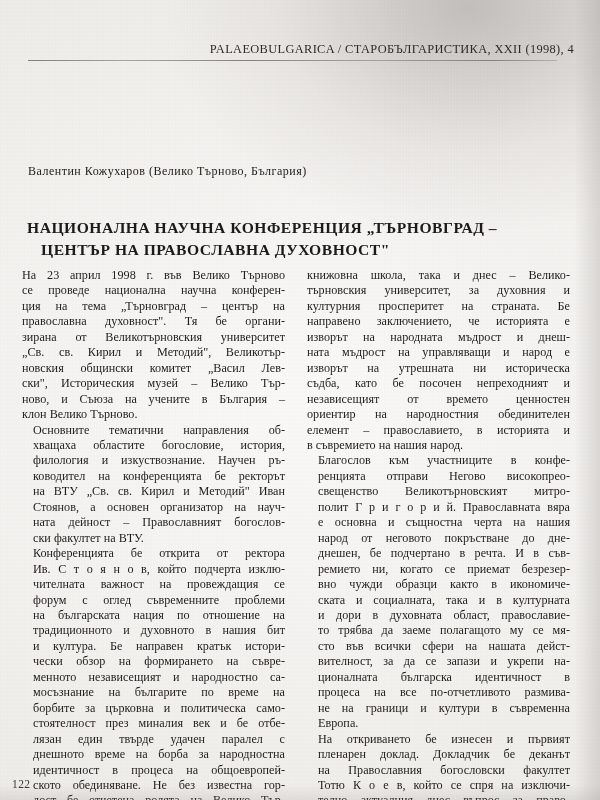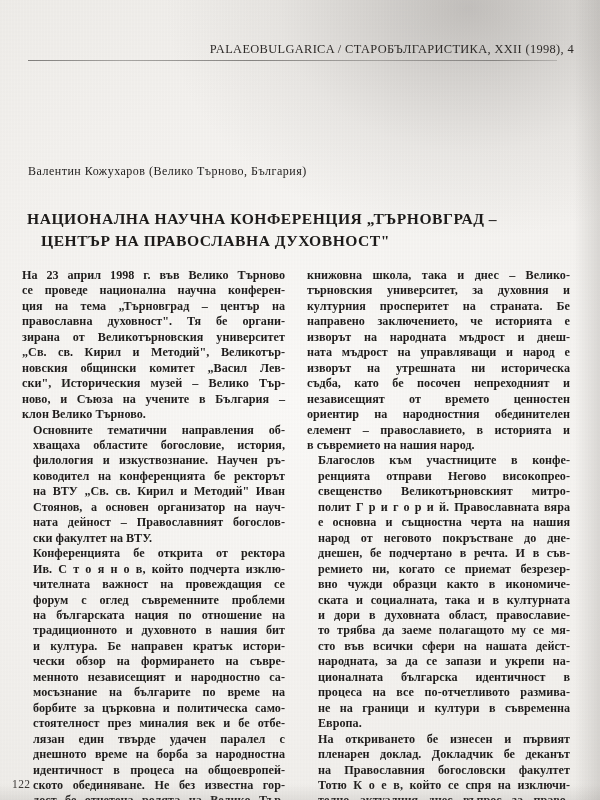--- a/index.html
+++ b/index.html
@@ -84,21 +84,21 @@
     width: 540px;
     font-size: 12px;
     letter-spacing: 0.5px;
     color: #232120;
   }
 
   
   .article-title {
     position: absolute;
     left: 27px;
-    top: 198px;
+    top: 207px;
     width: 545px;
     font-size: 15.6px;
     line-height: 22px;
     letter-spacing: 0.5px;
     color: #1d1b1a;
   }
   .article-title .tline {
     display: block;
     white-space: nowrap;
   }
@@ -118,21 +118,20 @@
   .column {
     width: 263px;
   }
   .para {
     margin: 0;
     font-size: 12.15px;
     line-height: 15.45px;
     color: #1f1d1c;
     text-align: justify;
     letter-spacing: 0.02px;
-    font-weight: bold;
   }
   .para + .para {
     text-indent: 11px;
   }
   .para .ln {
     display: block;
     white-space: nowrap;
   }
   
   .para .ln.j {
@@ -236,21 +235,21 @@
           <span class="ln j">полит Г р и г о р и й. Православната вяра</span>
           <span class="ln j">е основна и същностна черта на нашия</span>
           <span class="ln j">народ от неговото покръстване до дне-</span>
           <span class="ln j">днешен, бе подчертано в речта. И в съв-</span>
           <span class="ln j">ремието ни, когато се приемат безрезер-</span>
           <span class="ln j">вно чужди образци както в икономиче-</span>
           <span class="ln j">ската и социалната, така и в културната</span>
           <span class="ln j">и дори в духовната област, православие-</span>
           <span class="ln j">то трябва да заеме полагащото му се мя-</span>
           <span class="ln j">сто във всички сфери на нашата дейст-</span>
-          <span class="ln j">народната, за да се запази и укрепи на-</span>
+          <span class="ln j">вителност, за да се запази и укрепи на-</span>
           <span class="ln j">ционалната българска идентичност в</span>
           <span class="ln j">процеса на все по-отчетливото размива-</span>
           <span class="ln j">не на граници и култури в съвременна</span>
           <span class="ln">Европа.</span>
         </p>
         <p class="para">
           <span class="ln j">На откриването бе изнесен и първият</span>
           <span class="ln j">пленарен доклад. Докладчик бе деканът</span>
           <span class="ln j">на Православния богословски факултет</span>
           <span class="ln j">Тотю  К о е в, който се спря на изключи-</span>

